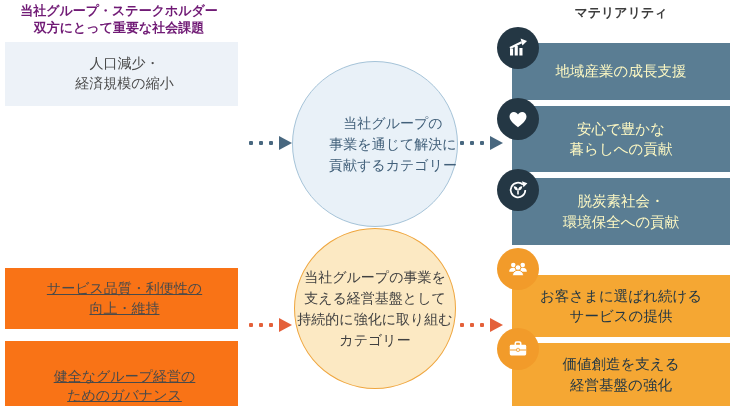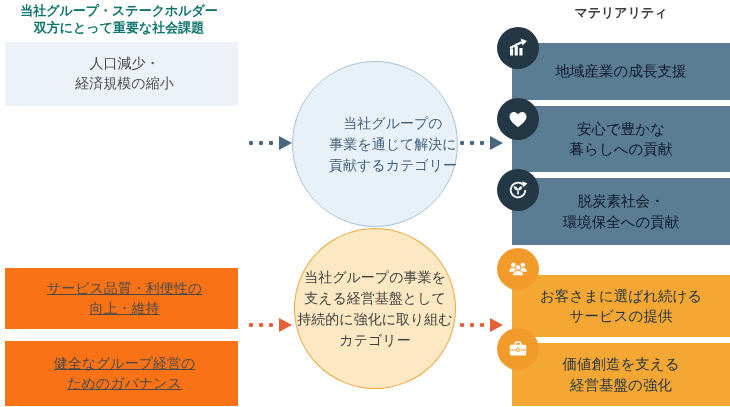--- a/index.html
+++ b/index.html
@@ -9,36 +9,36 @@
     background:#ffffff;
     font-family:"Liberation Sans","DejaVu Sans",sans-serif;
     overflow:hidden;
   }
   .txt{white-space:pre-line;}
 
   
   .left-header{
     position:absolute;left:0;top:3px;width:238px;
     text-align:center;font-size:13px;font-weight:600;line-height:1.3;
-    color:#0f766e;
+    color:#701a75;
   }
   .lbox{
     position:absolute;left:5px;width:227px;
     display:flex;align-items:center;justify-content:center;
     text-align:center;font-size:14px;font-weight:500;line-height:1.4;
     color:#4a4a4a;
     padding-left:6px;
   }
   .lbox.blue{background:#edf2f8;}
   .lbox.orange{background:#f97316;text-decoration:underline;}
   .lbox1{top:42px;height:64px;}
   .lbox2{top:113px;height:65px;}
   .lbox3{top:188px;height:64px;}
   .lbox4{top:268px;height:61px;}
-  .lbox5{top:341px;height:65px;}
+  .lbox5{top:341px;height:65px;align-items:flex-end;}
 
   
   .circle{
     position:absolute;border-radius:50%;
     display:flex;align-items:center;justify-content:center;
     text-align:center;font-size:14px;font-weight:500;line-height:1.5;
     box-sizing:border-box;
   }
   .circle-top{
     left:292px;top:61px;width:166px;height:166px;
@@ -67,21 +67,21 @@
   
   .right-header{
     position:absolute;left:512px;top:4px;width:218px;
     text-align:center;font-size:13px;font-weight:600;color:#3d3d3d;
   }
   .rbox{
     position:absolute;left:512px;width:218px;
     display:flex;align-items:center;justify-content:center;
     text-align:center;font-size:14.5px;font-weight:500;line-height:1.4;
   }
-  .rbox.blue{background:#5a7d93;color:#0f172a;}
+  .rbox.blue{background:#5a7d93;color:#fef9c3;}
   .rbox.orange{background:#f5a733;color:#233744;}
   .rbox1{top:43px;height:57px;}
   .rbox2{top:106px;height:66px;}
   .rbox3{top:178px;height:67px;}
   .rbox4{top:275px;height:62px;}
   .rbox5{top:343px;height:63px;}
 
   .badge{
     position:absolute;left:497px;width:42px;height:42px;border-radius:50%;
     display:flex;align-items:center;justify-content:center;z-index:2;

